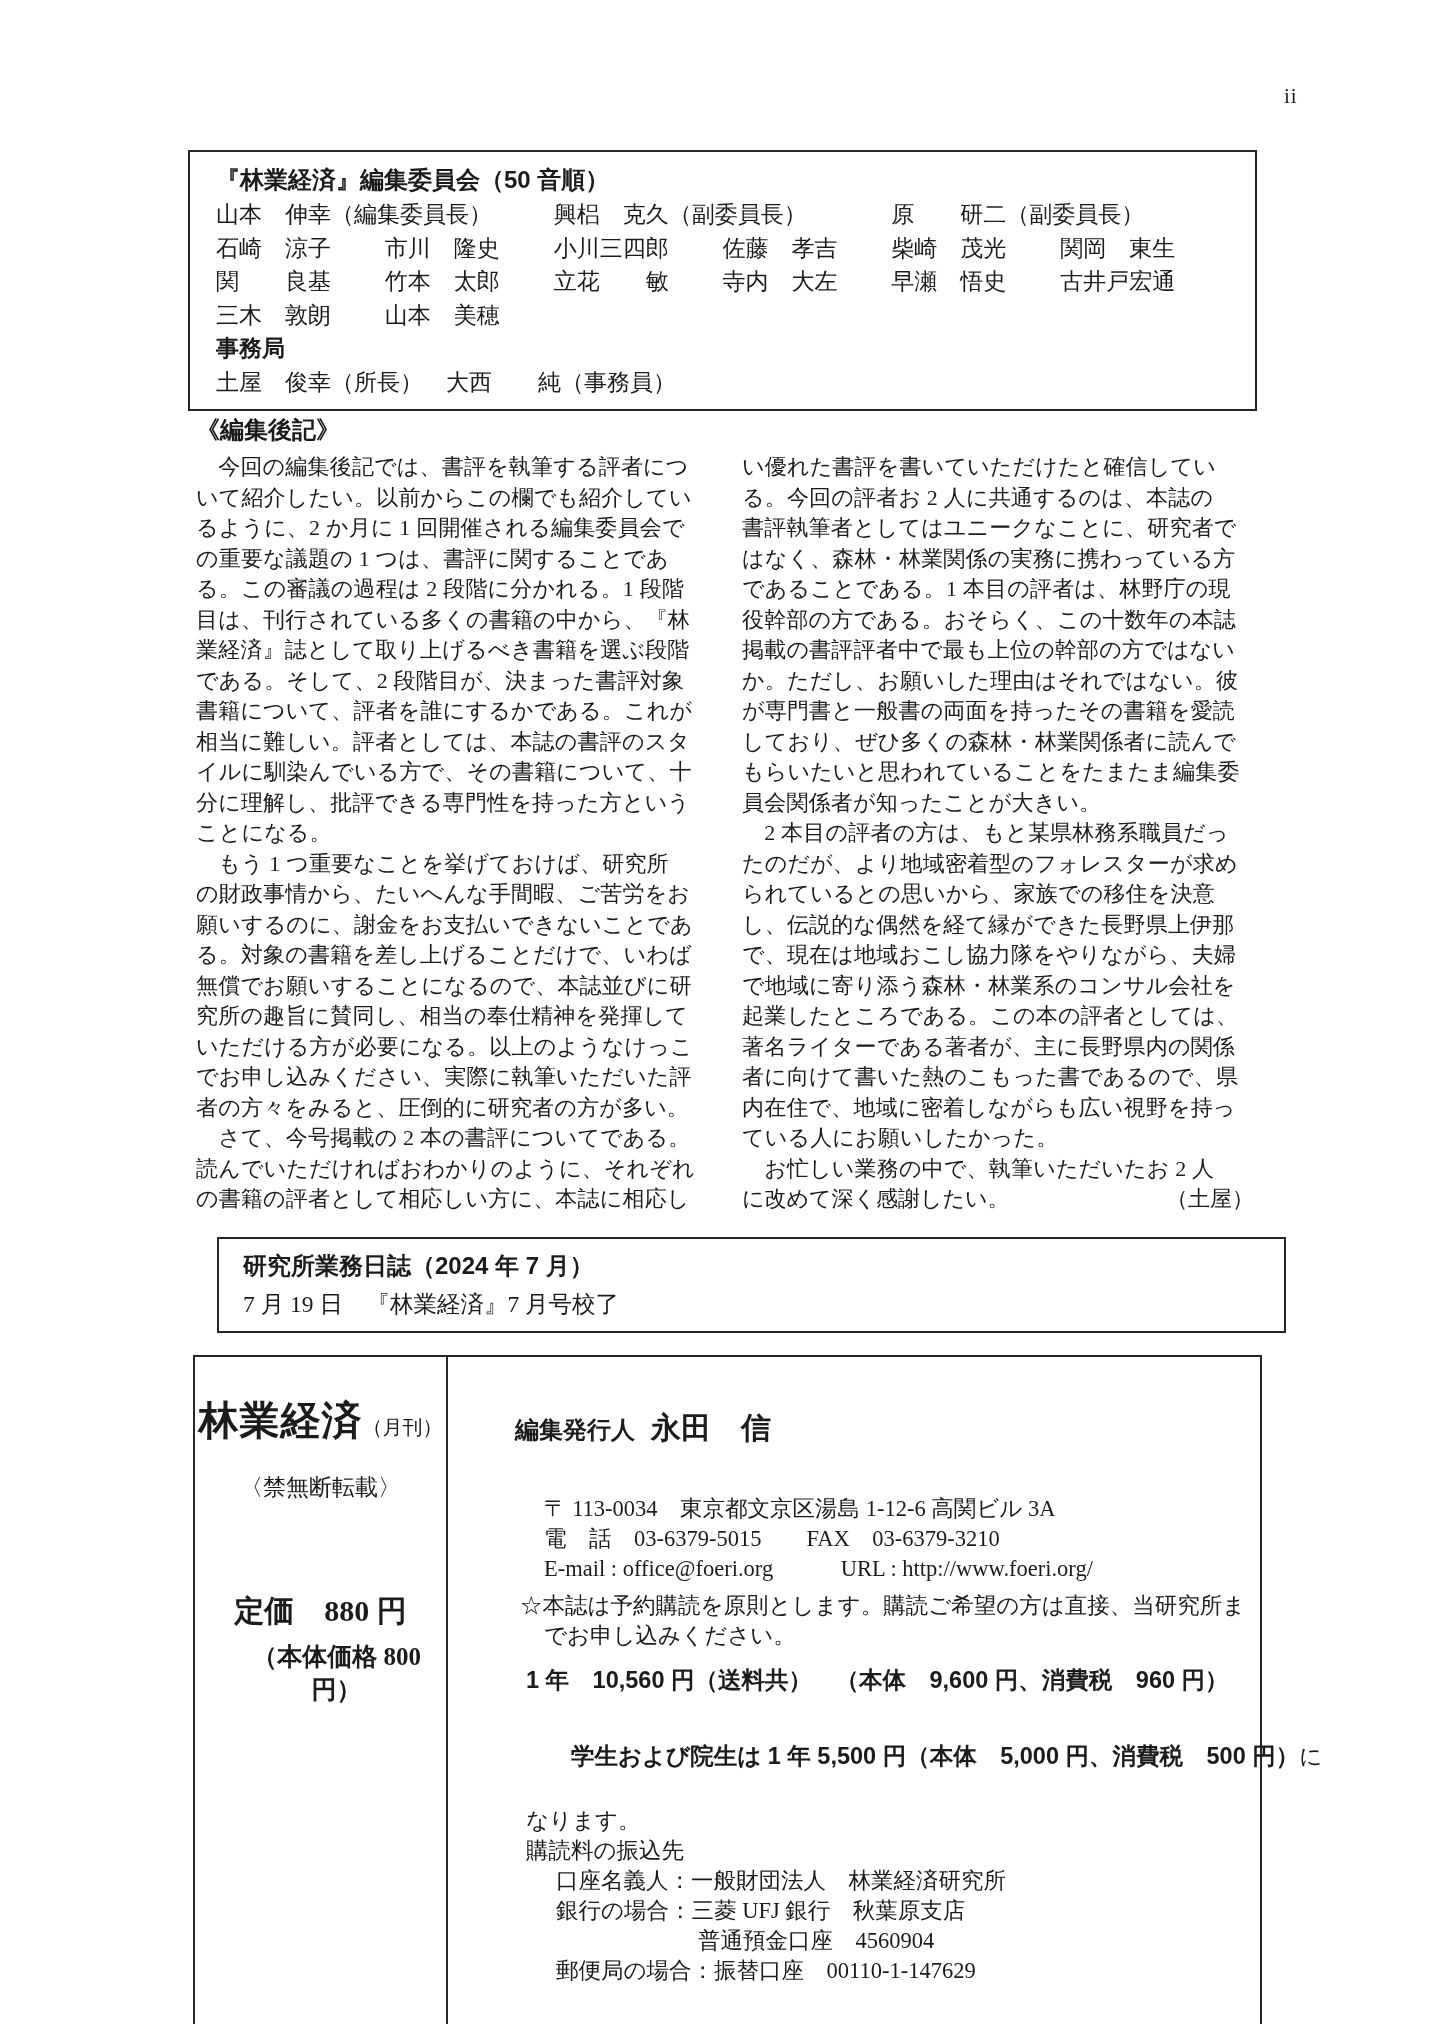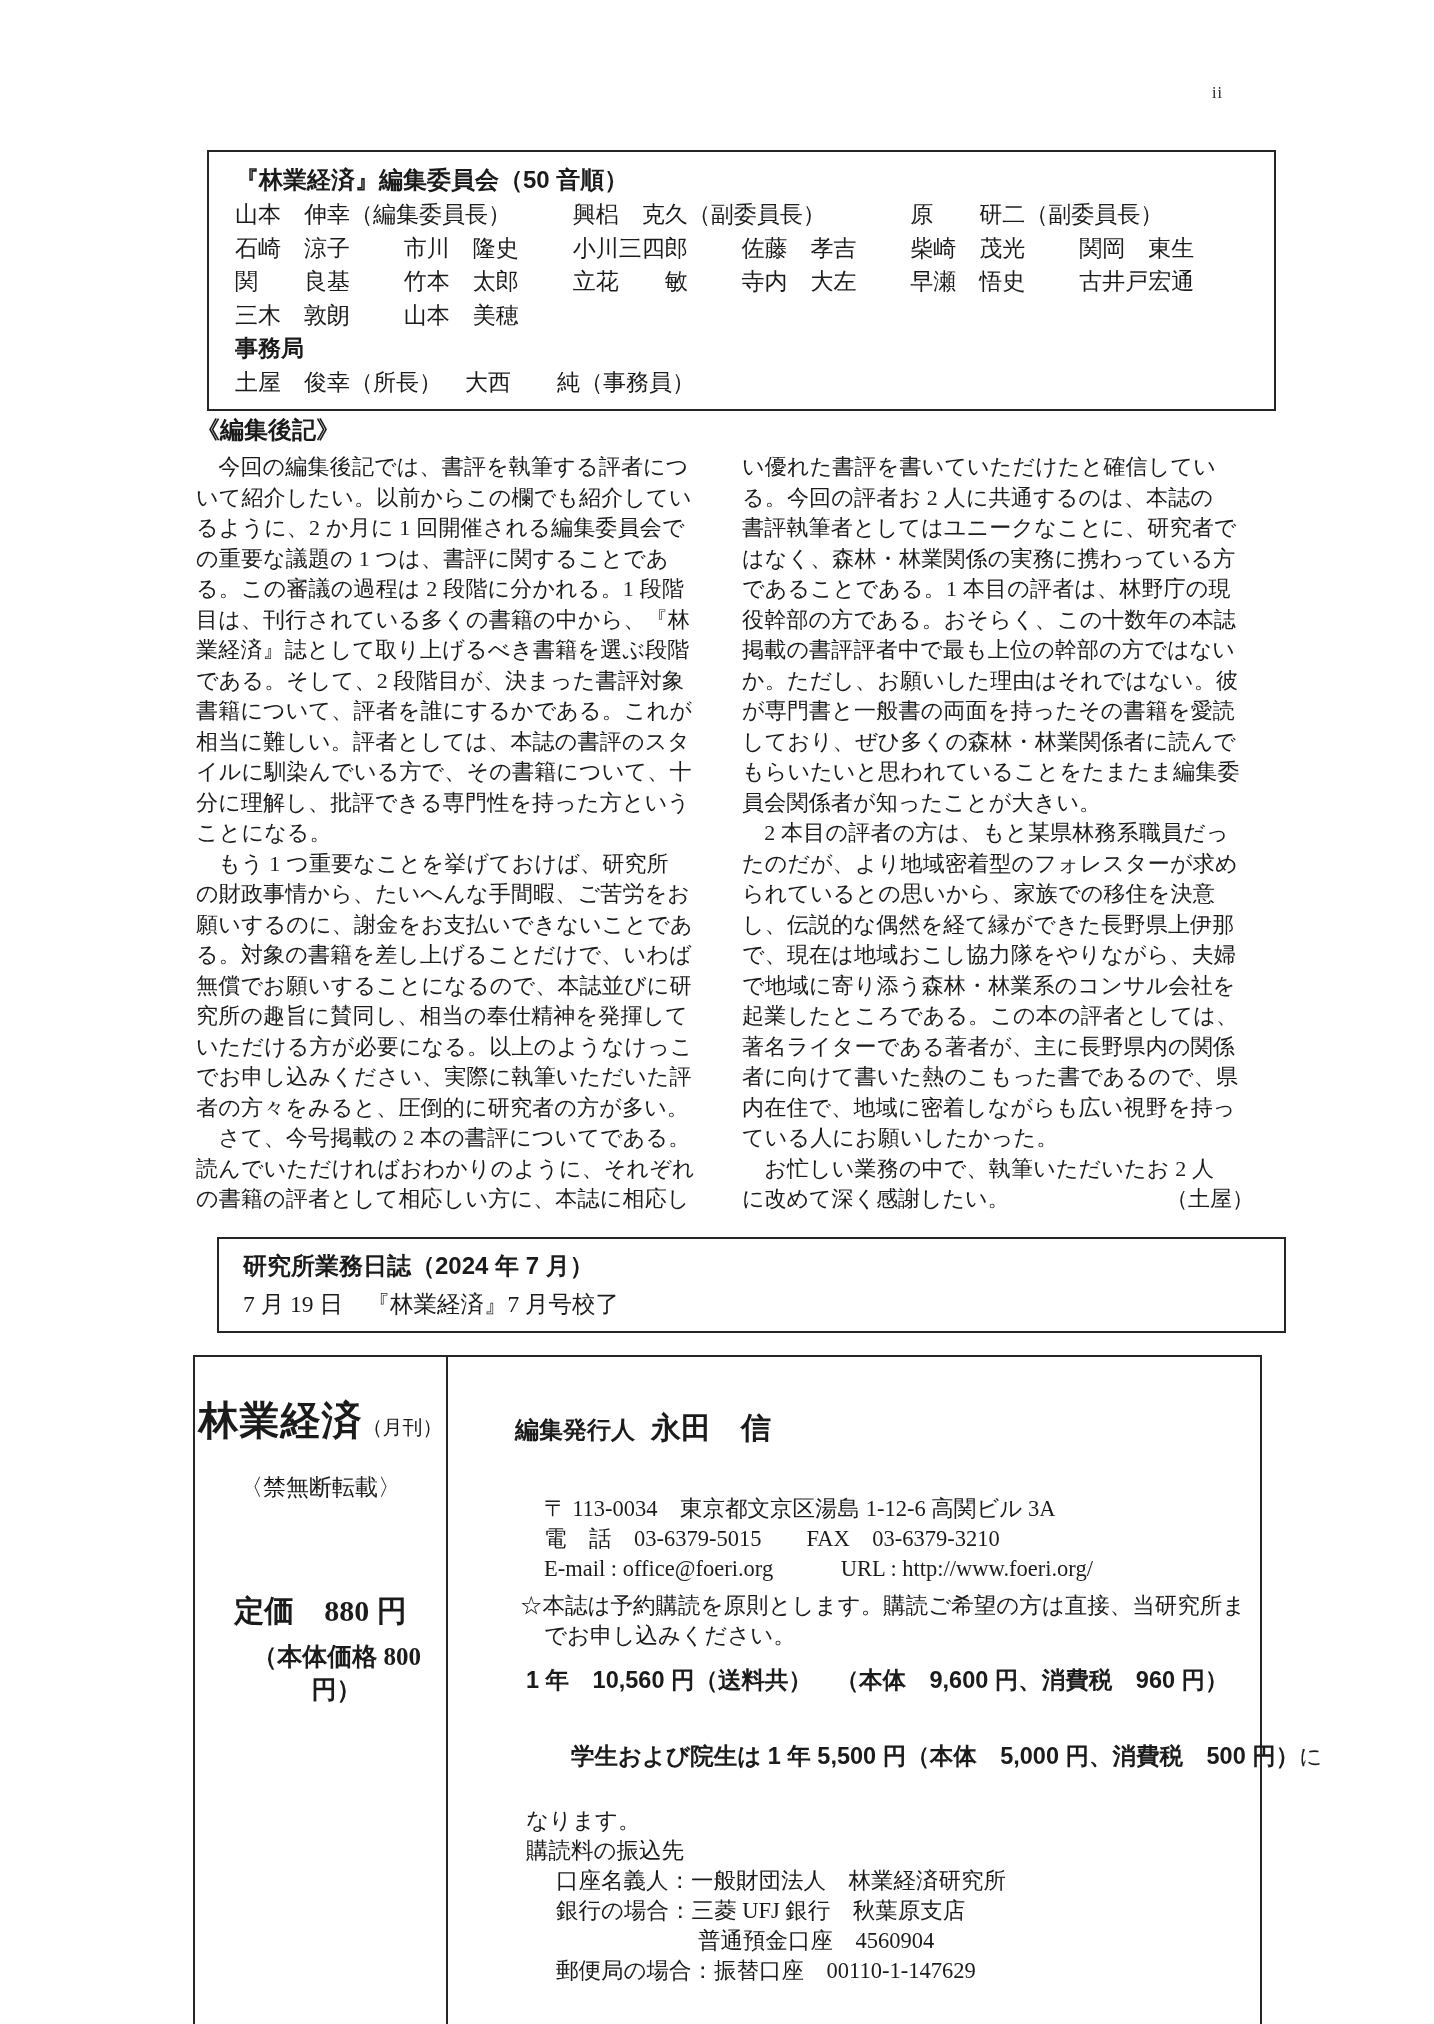--- a/index.html
+++ b/index.html
@@ -7,25 +7,25 @@
     position:relative;
     width:1434px;height:2024px;
     margin:0 auto;
     background:#ffffff;
     color:#1b1b1b;
     font-family:"Liberation Serif","DejaVu Serif",serif;
     overflow:hidden;
   }
 
   
-  .page-num{position:absolute;left:1212px;top:84px;font-size:16px;letter-spacing:1px;}
+  .page-num{position:absolute;left:1284px;top:84px;font-size:21px;letter-spacing:1px;}
 
   
   .committee-box{
-    position:absolute;left:207px;top:150px;width:1069px;box-sizing:border-box;
+    position:absolute;left:188px;top:150px;width:1069px;box-sizing:border-box;
     border:2px solid #262626;padding:10px 26px 10px 26px;
     font-size:23px;
   }
   .c-title{font-family:"Liberation Sans","DejaVu Sans",sans-serif;font-weight:bold;font-size:24px;line-height:36px;}
   .c-row{display:flex;line-height:33.5px;white-space:pre;}
   .c-row .c-cell{flex:0 0 auto;overflow:visible;white-space:pre;}
   .c-row.single{display:block;}
   .c-row.bold-gothic{font-family:"Liberation Sans","DejaVu Sans",sans-serif;font-weight:bold;font-size:23px;}
 
   

